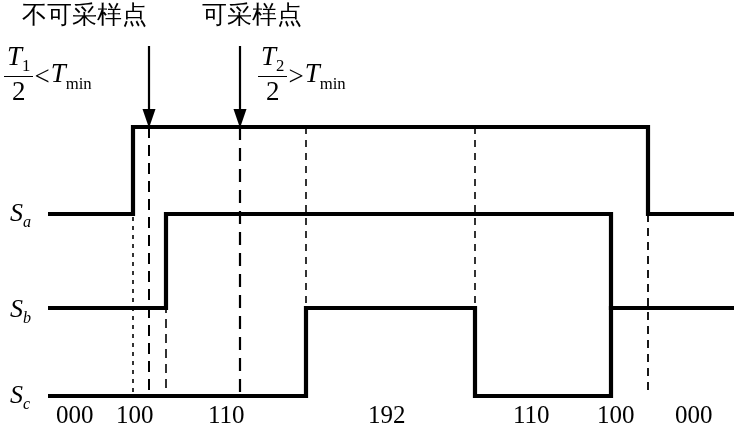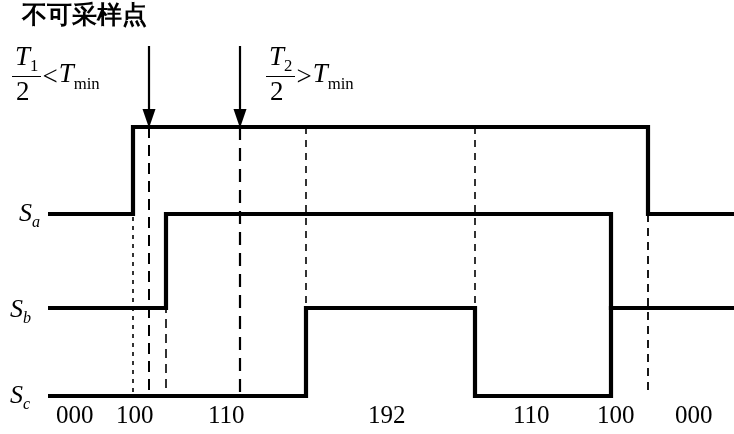--- a/index.html
+++ b/index.html
@@ -22,41 +22,40 @@
     top: 0;
     width: 734px;
     height: 434px;
   }
   .cjk-heading {
     position: absolute;
     font-family: "DejaVu Sans", sans-serif;
     font-size: 25px;
     line-height: 1;
     white-space: nowrap;
-    font-weight: 700;
+    font-weight: 400;
   }
   .math {
     position: absolute;
     white-space: nowrap;
     font-size: 27px;
     line-height: 1;
   }
   .frac {
     display: inline-block;
     vertical-align: middle;
     text-align: center;
     position: relative;
     top: -2px;
   }
   .frac .num {
     display: block;
     padding: 0 3px 1px 3px;
     border-bottom: 1.6px solid #000;
     font-style: italic;
-    margin-left: 8px;
   }
   .frac .den {
     display: block;
     padding: 1px 3px 0 3px;
   }
   .ital { font-style: italic; }
   .sub {
     font-size: 0.62em;
     vertical-align: sub;
     font-style: normal;
@@ -85,36 +84,37 @@
     white-space: nowrap;
     text-align: left;
   }
 </style>
 </head>
 <body>
 
 <div id="root">
 
   <div class="cjk-heading" style="left:22px; top:2px;">不可采样点</div>
+  <div class="cjk-heading" style="left:202px; top:2px;">可采样点</div>
 
   <div class="math" style="left:4px; top:45px;">
     <span class="frac">
       <span class="num"><span>T</span><span class="sub">1</span></span>
       <span class="den">2</span>
     </span><span class="rel">&lt;</span><span class="ital">T</span><span class="sub">min</span>
   </div>
 
   <div class="math" style="left:258px; top:45px;font-family:Liberation Serif, serif;">
     <span class="frac">
       <span class="num"><span>T</span><span class="sub">2</span></span>
       <span class="den">2</span>
     </span><span class="rel">&gt;</span><span class="ital">T</span><span class="sub">min</span>
   </div>
 
-  <div class="sig-label" style="left:10px; top:200px;margin-left:9px;">
+  <div class="sig-label" style="left:10px; top:200px;">
     <span class="ital">S</span><span class="subi">a</span>
   </div>
   <div class="sig-label" style="left:10px; top:296px;">
     <span class="ital">S</span><span class="subi">b</span>
   </div>
   <div class="sig-label" style="left:10px; top:382px;">
     <span class="ital">S</span><span class="subi">c</span>
   </div>
 
   <svg class="layer" viewBox="0 0 734 434">

